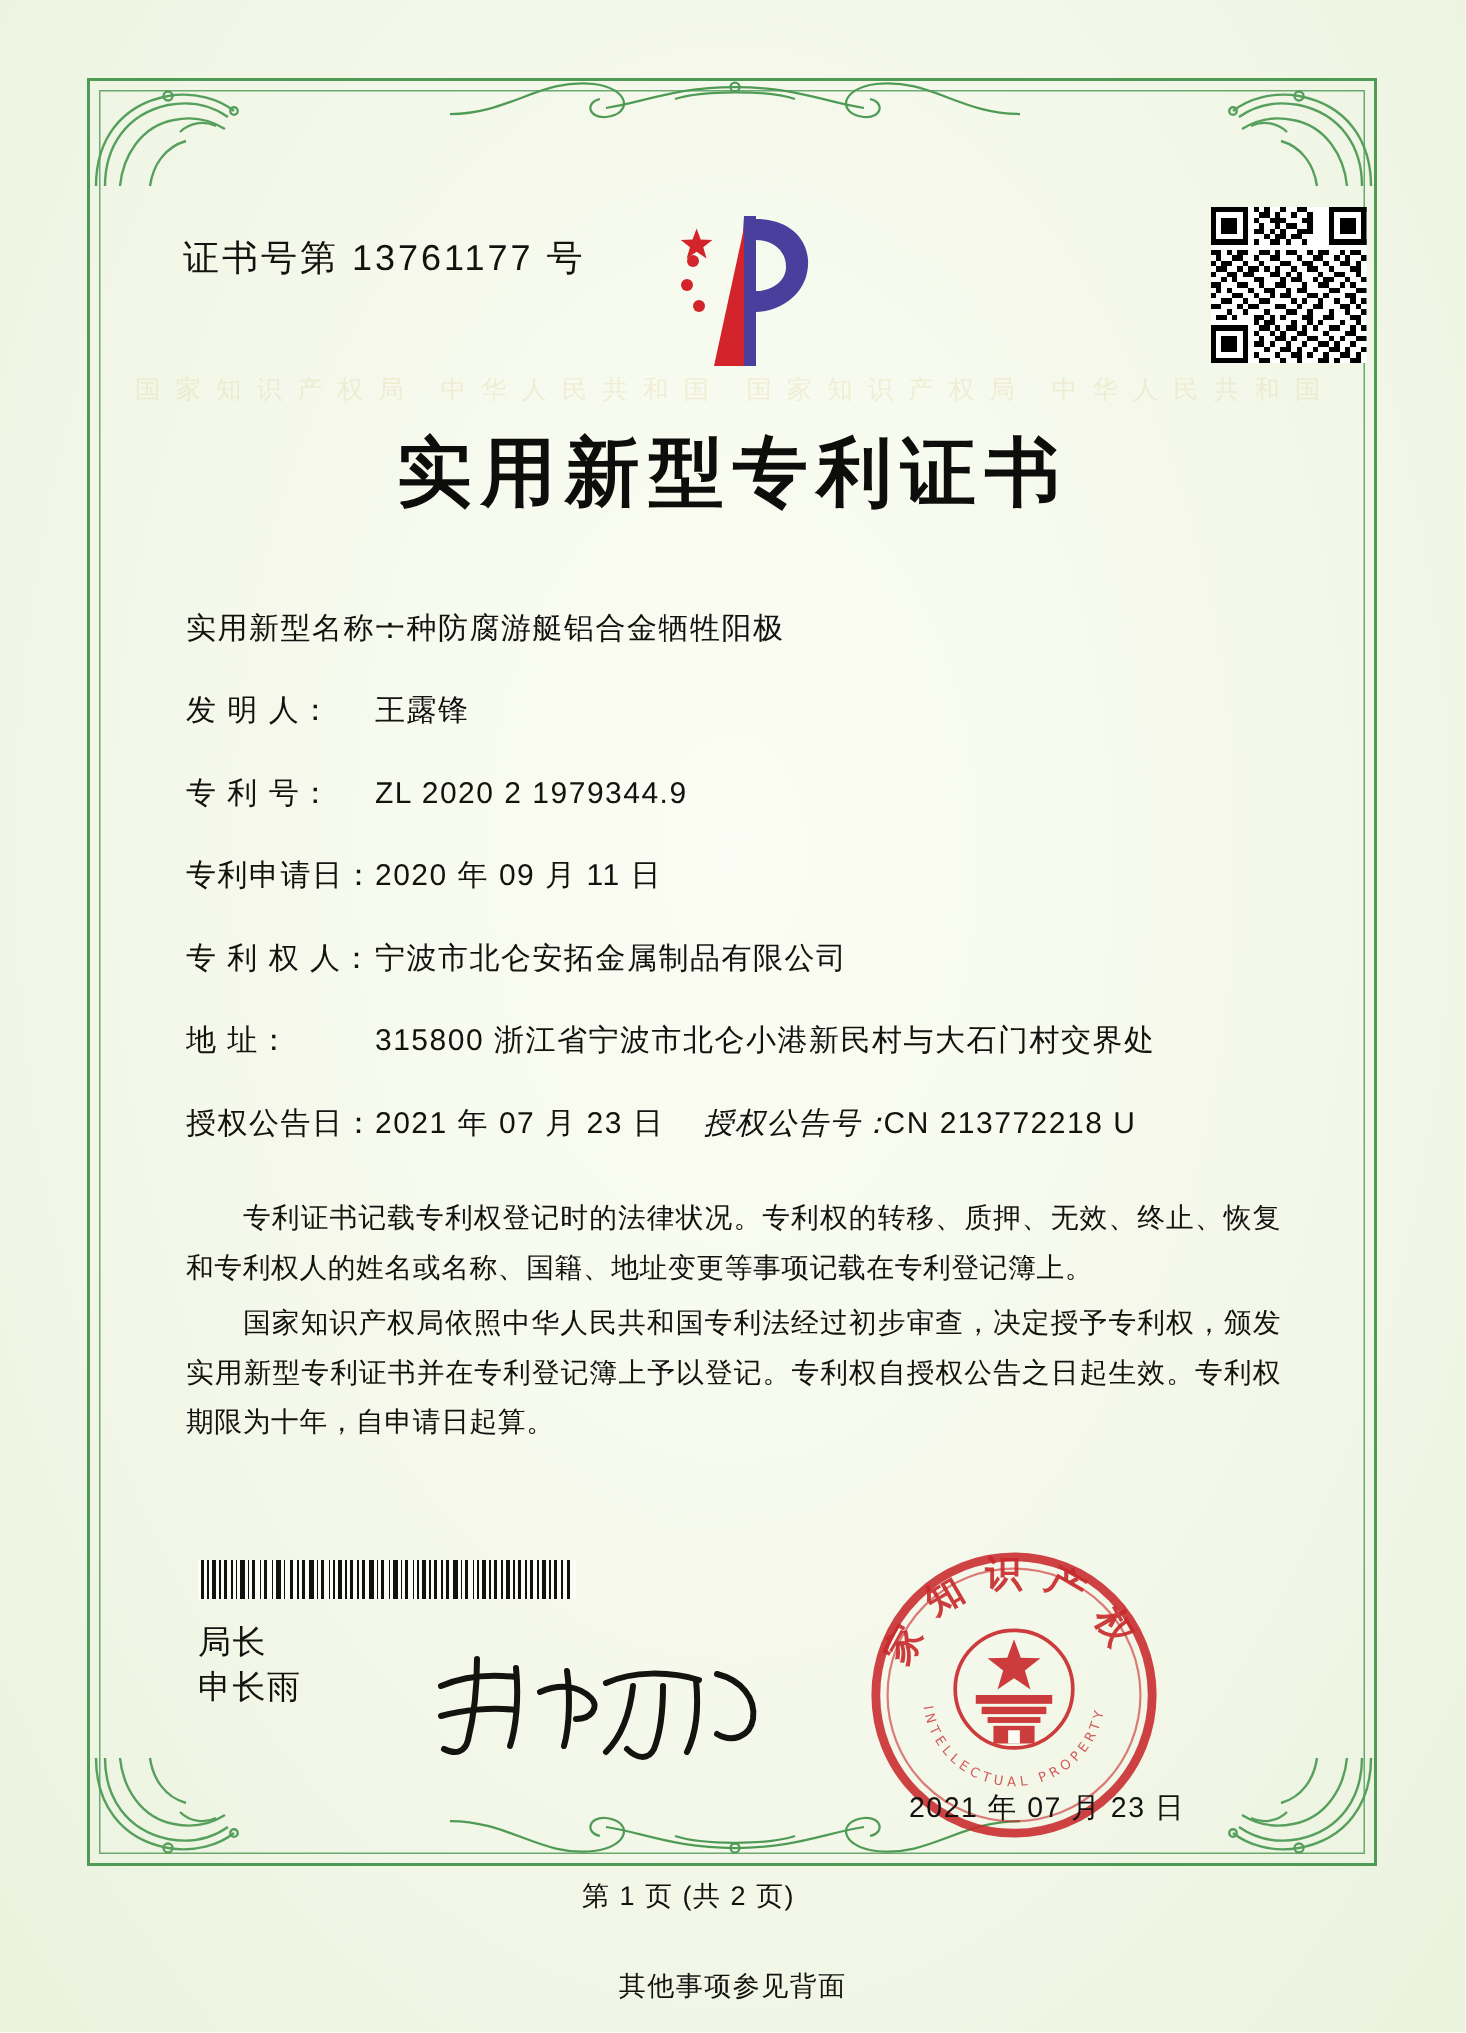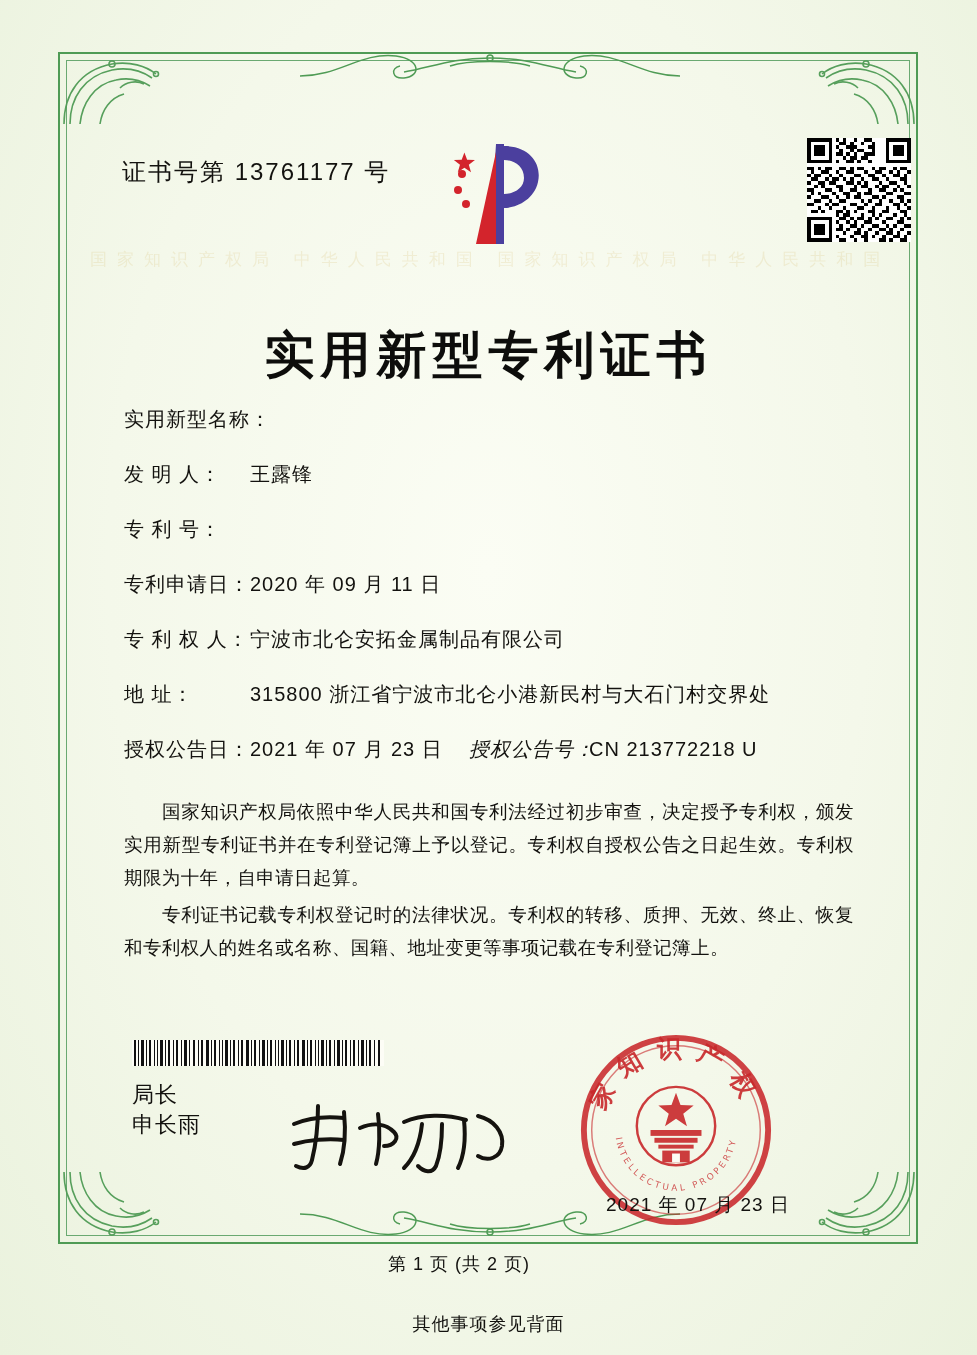--- a/index.html
+++ b/index.html
@@ -103,21 +103,20 @@
   .title {
     position: absolute;
     left: 0; top: 282px;
     width: 977px;
     text-align: center;
     font-family: "DejaVu Sans", sans-serif;
     font-weight: bold;
     font-size: 50px;
     letter-spacing: 6px;
     color: #0d0d0b;
-    margin-top: 40px;
   }
 
   
   .fields {
     position: absolute;
     left: 124px; top: 405px;
     width: 740px;
     font-size: 20px;
     color: #13120f;
   }
@@ -520,27 +519,29 @@
           <rect x="26" y="28" width="2" height="1"></rect>
       </g>
     </svg>
   </div>
 
   <div class="title">实用新型专利证书</div>
 
   <div class="fields">
     <div class="field-row">
       <span class="field-label label-w1">实用新型名称：</span>
+      <span class="field-value">一种防腐游艇铝合金牺牲阳极</span>
     </div>
     <div class="field-row">
       <span class="field-label label-w1">发 明 人：</span>
       <span class="field-value">王露锋</span>
     </div>
     <div class="field-row">
       <span class="field-label label-w1">专 利 号：</span>
+      <span class="field-value">ZL 2020 2 1979344.9</span>
     </div>
     <div class="field-row">
       <span class="field-label label-w1">专利申请日：</span>
       <span class="field-value">2020 年 09 月 11 日</span>
     </div>
     <div class="field-row">
       <span class="field-label label-w1">专 利 权 人：</span>
       <span class="field-value">宁波市北仑安拓金属制品有限公司</span>
     </div>
     <div class="field-row">
@@ -553,22 +554,22 @@
         <span class="field-value">2021 年 07 月 23 日</span>
       </span>
       <span class="col-right">
         <span class="field-label">授权公告号：</span>
         <span class="field-value">CN 213772218 U</span>
       </span>
     </div>
   </div>
 
   <div class="paras">
+    <p>专利证书记载专利权登记时的法律状况。专利权的转移、质押、无效、终止、恢复和专利权人的姓名或名称、国籍、地址变更等事项记载在专利登记簿上。</p>
     <p>国家知识产权局依照中华人民共和国专利法经过初步审查，决定授予专利权，颁发实用新型专利证书并在专利登记簿上予以登记。专利权自授权公告之日起生效。专利权期限为十年，自申请日起算。</p>
-    <p>专利证书记载专利权登记时的法律状况。专利权的转移、质押、无效、终止、恢复和专利权人的姓名或名称、国籍、地址变更等事项记载在专利登记簿上。</p>
   </div>
 
   <div class="barcode">
     <svg viewBox="0 0 252 26" shape-rendering="crispEdges" xmlns="http://www.w3.org/2000/svg">
       <rect width="252" height="26" fill="#fdfdf6"></rect>
       <g fill="#111111">
         <rect x="2" y="0" width="2" height="26"></rect>
           <rect x="6" y="0" width="1" height="26"></rect>
         <rect x="9" y="0" width="3" height="26"></rect>
           <rect x="14" y="0" width="1" height="26"></rect>

